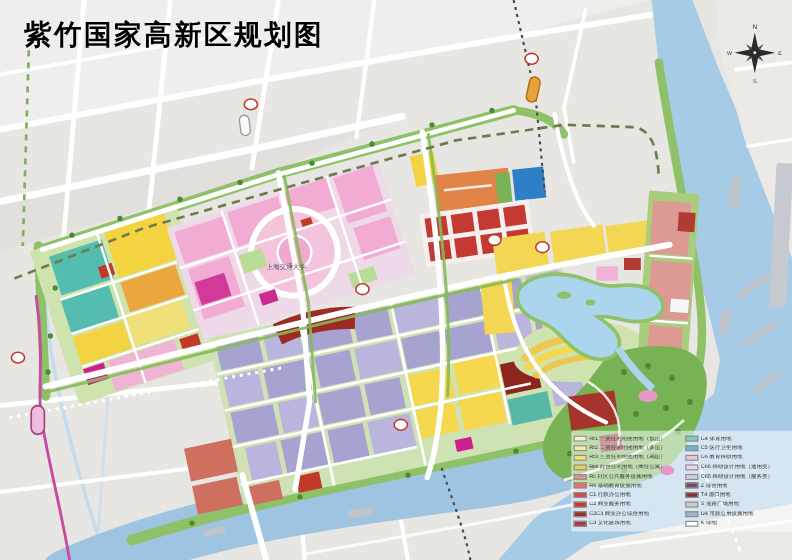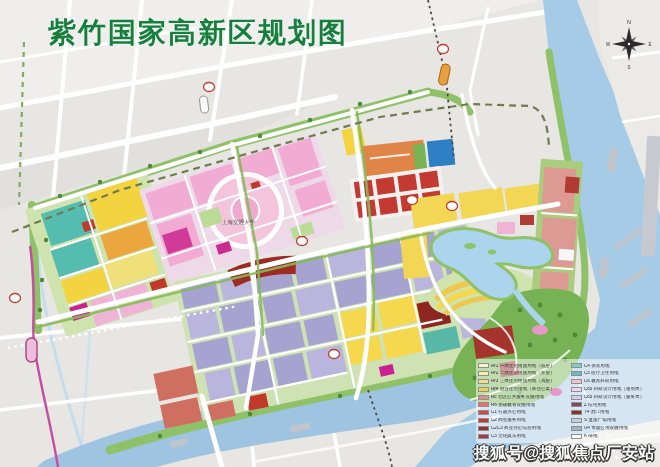--- a/index.html
+++ b/index.html
@@ -1,20 +1,20 @@
 <!DOCTYPE html>
 <html><head>
 <meta charset="utf-8">
 <style>
   html,body{margin:0;padding:0;background:#d8d8d8;}
   .stage{position:relative;width:660px;height:467px;overflow:hidden;background:#e8e6e3;
          font-family:"Liberation Sans","DejaVu Sans",sans-serif;}
   .stage svg{position:absolute;left:0;top:0;}
-  .map-title{position:absolute;left:20px;top:14px;font-size:28px;font-weight:bold;
-             color:#15803d;letter-spacing:2px;text-shadow:0 0 2px rgba(255,255,255,.8);margin-left:28px;}
+  .map-title{position:absolute;left:20px;top:14px;font-size:23px;font-weight:bold;
+             color:#000000;letter-spacing:2px;text-shadow:0 0 2px rgba(255,255,255,.8);}
   .legend{position:absolute;left:476px;top:359px;width:182px;display:flex;gap:4px;
           padding:3px 2px;background:rgba(252,252,252,.55);border-radius:2px;}
   .legend .col{flex:1;display:flex;flex-direction:column;}
   .legend .row{display:flex;align-items:center;gap:2px;height:7.8px;}
   .legend .swatch{width:11px;height:5px;border:0.5px solid #8f8f8f;flex:none;box-sizing:border-box;}
   .legend .lbl{font-size:4.6px;line-height:1;color:#2f2f2f;white-space:nowrap;overflow:hidden;}
   .watermark{position:absolute;right:5px;bottom:3px;font-size:16px;font-weight:bold;color:#ffffff;
              letter-spacing:0.5px;opacity:.95;
              text-shadow:-1.5px 0 #2e2e2e,1.5px 0 #2e2e2e,0 -1.5px #2e2e2e,0 1.5px #2e2e2e,1px 1px #2e2e2e;}
 </style>
@@ -395,15 +395,14 @@
           <span class="swatch" style="background: rgb(159, 180, 201);"></span>
           <span class="lbl">U4 市政公用设施用地</span>
         </div>
         <div class="row">
           <span class="swatch" style="background: rgb(255, 255, 255);"></span>
           <span class="lbl">K 绿地</span>
         </div>
       </div>
     </div>
 
-<div class="watermark">搜狐号@搜狐焦点厂安站</div>
 
 </div>
 
 </body></html>

